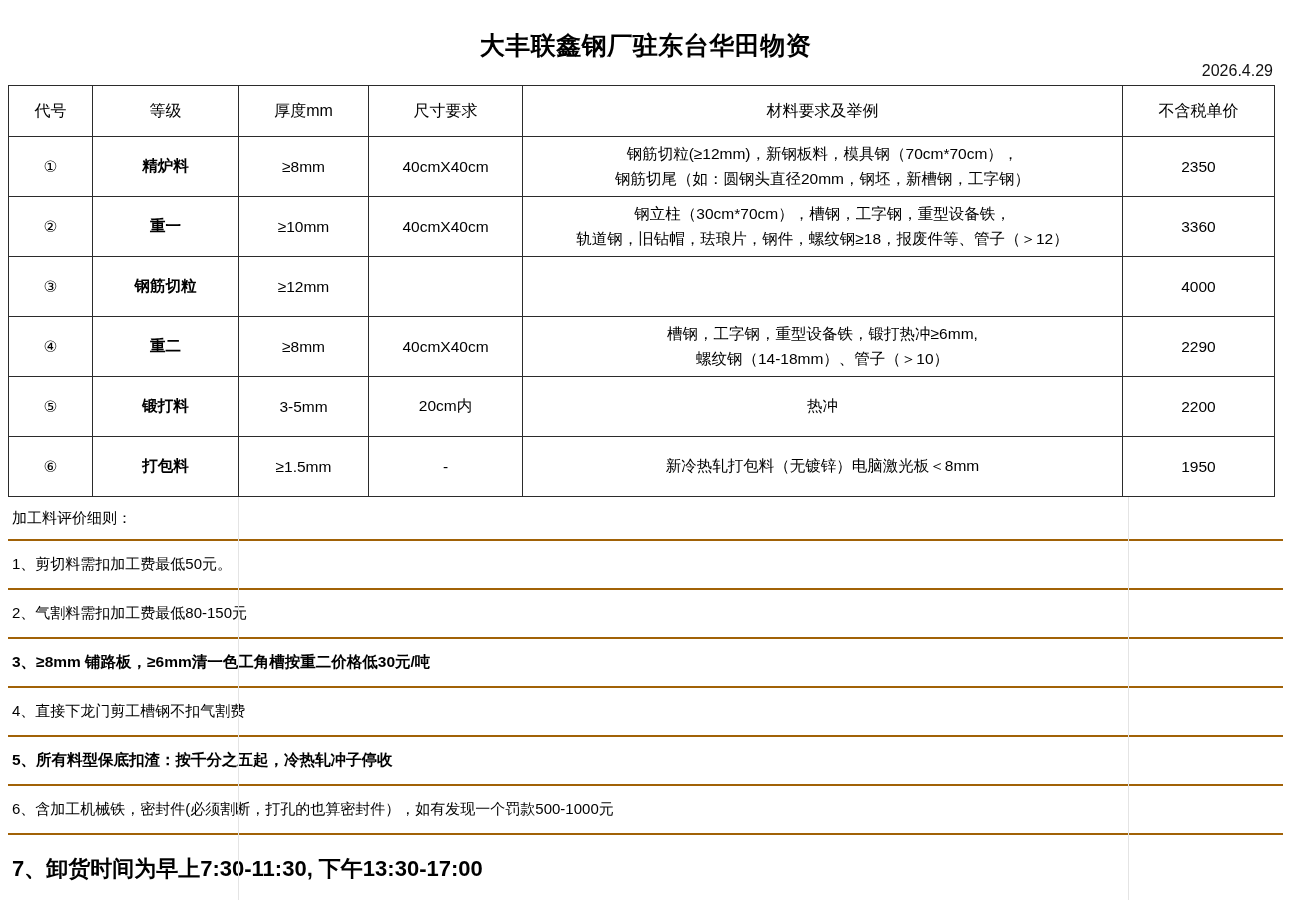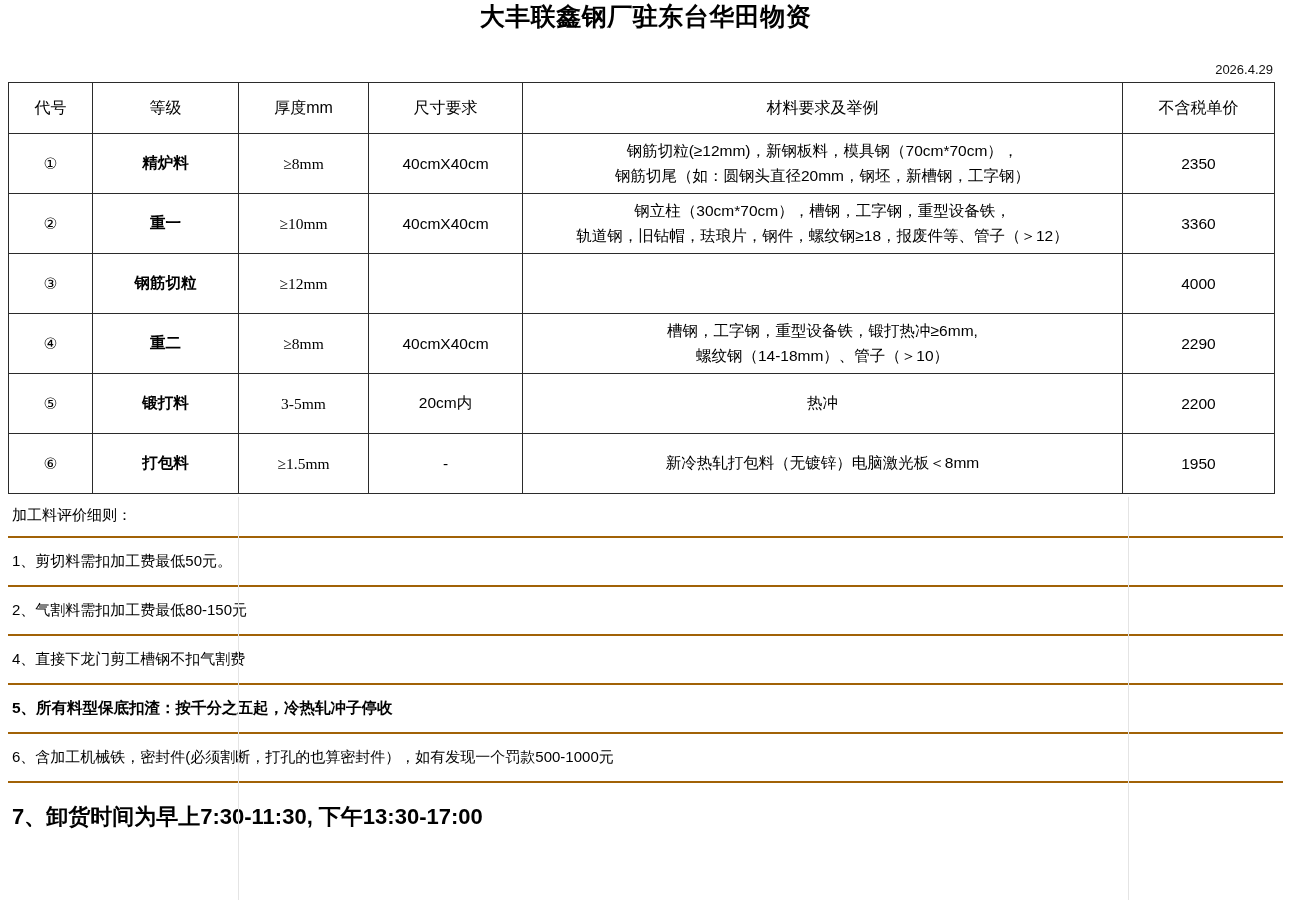--- a/index.html
+++ b/index.html
@@ -17,31 +17,31 @@
   .page {
     position: relative;
     width: 1291px;
     height: 900px;
     box-sizing: border-box;
     padding: 0 8px;
   }
   .title-bar {
     height: 62px;
     display: flex;
-    align-items: flex-start;
+    align-items: flex-end;
     justify-content: center;
   }
   .doc-title {
     font-size: 25px;
     font-weight: bold;
     letter-spacing: 0.5px;
   }
   .date-line {
     text-align: right;
-    font-size: 13px;
+    font-size: 16px;
     padding-right: 10px;
     padding-bottom: 5px;
     color: #111;
   }
   table.price-table {
     width: 1176px;
     border-collapse: collapse;
     table-layout: fixed;
     margin: 0;
   }
@@ -60,21 +60,21 @@
   }
   .col-code   { width: 84px; }
   .col-grade  { width: 146px; }
   .col-thick  { width: 130px; }
   .col-size   { width: 154px; }
   .col-req    { width: 600px; }
   .col-price  { width: 152px; }
 
   td.code-cell { font-size: 17px; }
   td.grade-cell { font-weight: bold; font-size: 16px; }
-  td.thick-cell { font-size: 15.5px; font-family: Liberation Serif, serif; }
+  td.thick-cell { font-size: 15.5px; }
   td.size-cell { font-size: 15.5px; }
   td.req-cell {
     font-size: 15px;
     line-height: 1.55;
     padding: 6px 8px;
   }
   td.price-cell { font-size: 16px; }
 
   tbody tr { height: 60px; }
 
@@ -210,19 +210,20 @@
         </td>
         <td class="price-cell">1950</td>
       </tr>
     </tbody>
   </table>
 
   <div class="notes">
     <div class="note-row first">加工料评价细则：</div>
     <div class="note-row">1、剪切料需扣加工费最低50元。</div>
     <div class="note-row">2、气割料需扣加工费最低80-150元</div>
+    <div class="note-row bold-note">3、≥8mm 铺路板，≥6mm清一色工角槽按重二价格低30元/吨</div>
     <div class="note-row">4、直接下龙门剪工槽钢不扣气割费</div>
     <div class="note-row bold-note">5、所有料型保底扣渣：按千分之五起，冷热轧冲子停收</div>
     <div class="note-row">6、含加工机械铁，密封件(必须割断，打孔的也算密封件），如有发现一个罚款500-1000元</div>
     <div class="note-row final">7、卸货时间为早上7:30-11:30,   下午13:30-17:00</div>
   </div>
 
 </div>
 
 </body></html>

